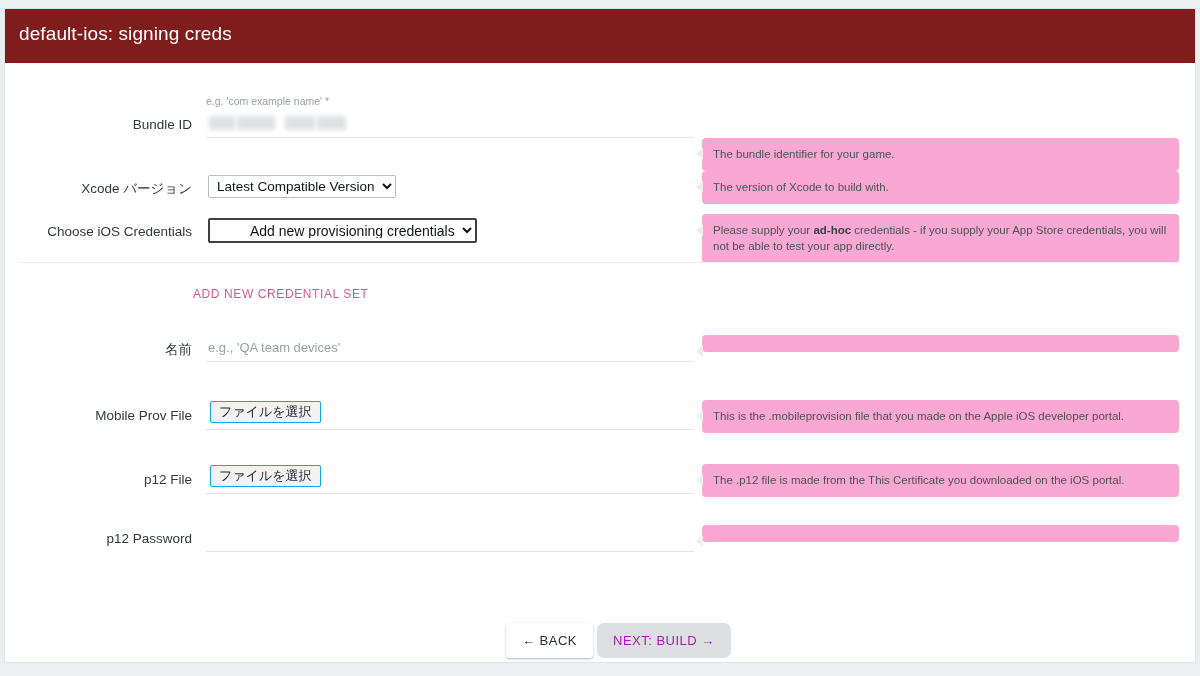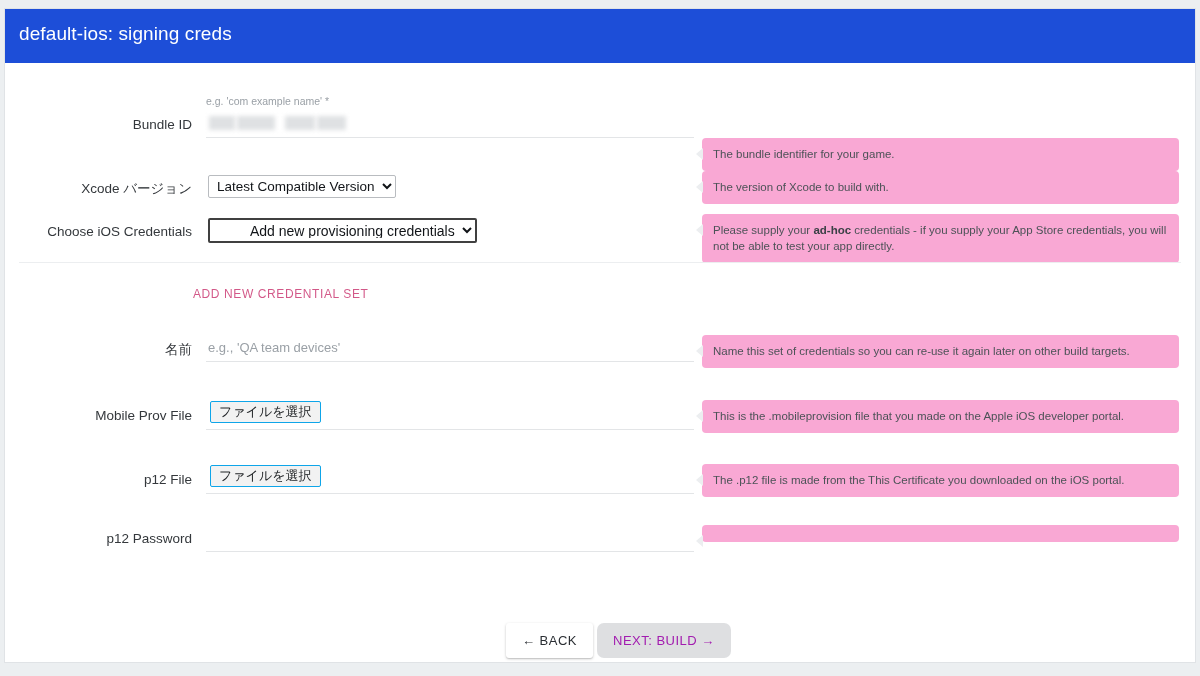--- a/index.html
+++ b/index.html
@@ -24,21 +24,21 @@
     border: 1px solid #e0e3e6;
     box-sizing: border-box;
   }
 
   .title-bar {
     position: absolute;
     left: 0;
     top: 0;
     width: 1190px;
     height: 54px;
-    background: #1d4ed8;
+    background: #7f1d1d;
     box-sizing: border-box;
     text-decoration: underline;
   }
   .title-bar-text {
     position: absolute;
     left: 14px;
     top: 14px;
     color: #ffffff;
     font-size: 19px;
     letter-spacing: 0.1px;
@@ -292,21 +292,20 @@
 
     <div class="divider" style="top:199px;"></div>
 
     <a class="add-link" style="left:188px; top:224px;">ADD NEW CREDENTIAL SET</a>
 
     <div class="row" style="top:274px;">
       <span class="field-label" style="top:4px;">名前</span>
       <input class="underline-input" type="text" style="top: 0px;" placeholder="e.g., 'QA team devices'">
       <div class="help-bubble" style="top:-2px;">
         <span class="arrow"></span>
-        <span>Name this set of credentials so you can re-use it again later on other build targets.</span>
       </div>
     </div>
 
     <div class="row" style="top:340px;">
       <span class="field-label" style="top:5px;">Mobile Prov File</span>
       <div class="file-row-wrap" style="top:0px;">
         <button class="file-btn">ファイルを選択</button>
       </div>
       <div class="help-bubble" style="top:-3px;">
         <span class="arrow"></span>

